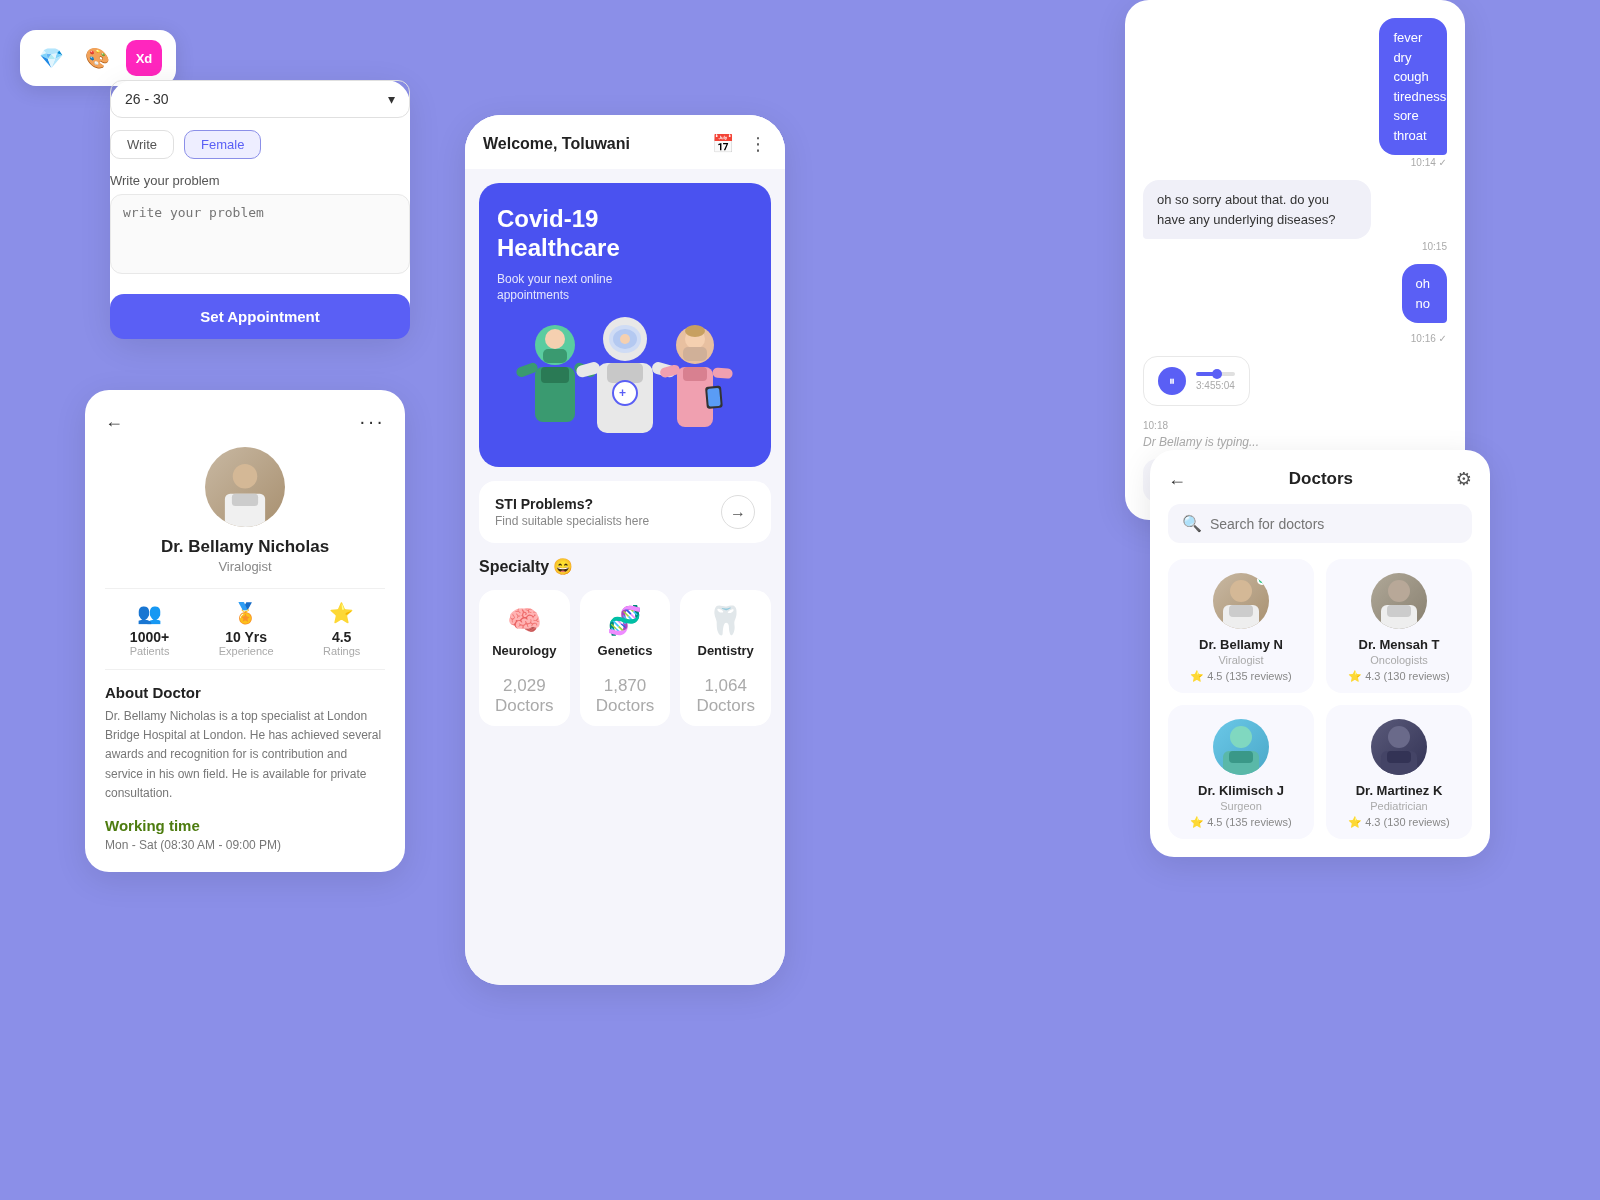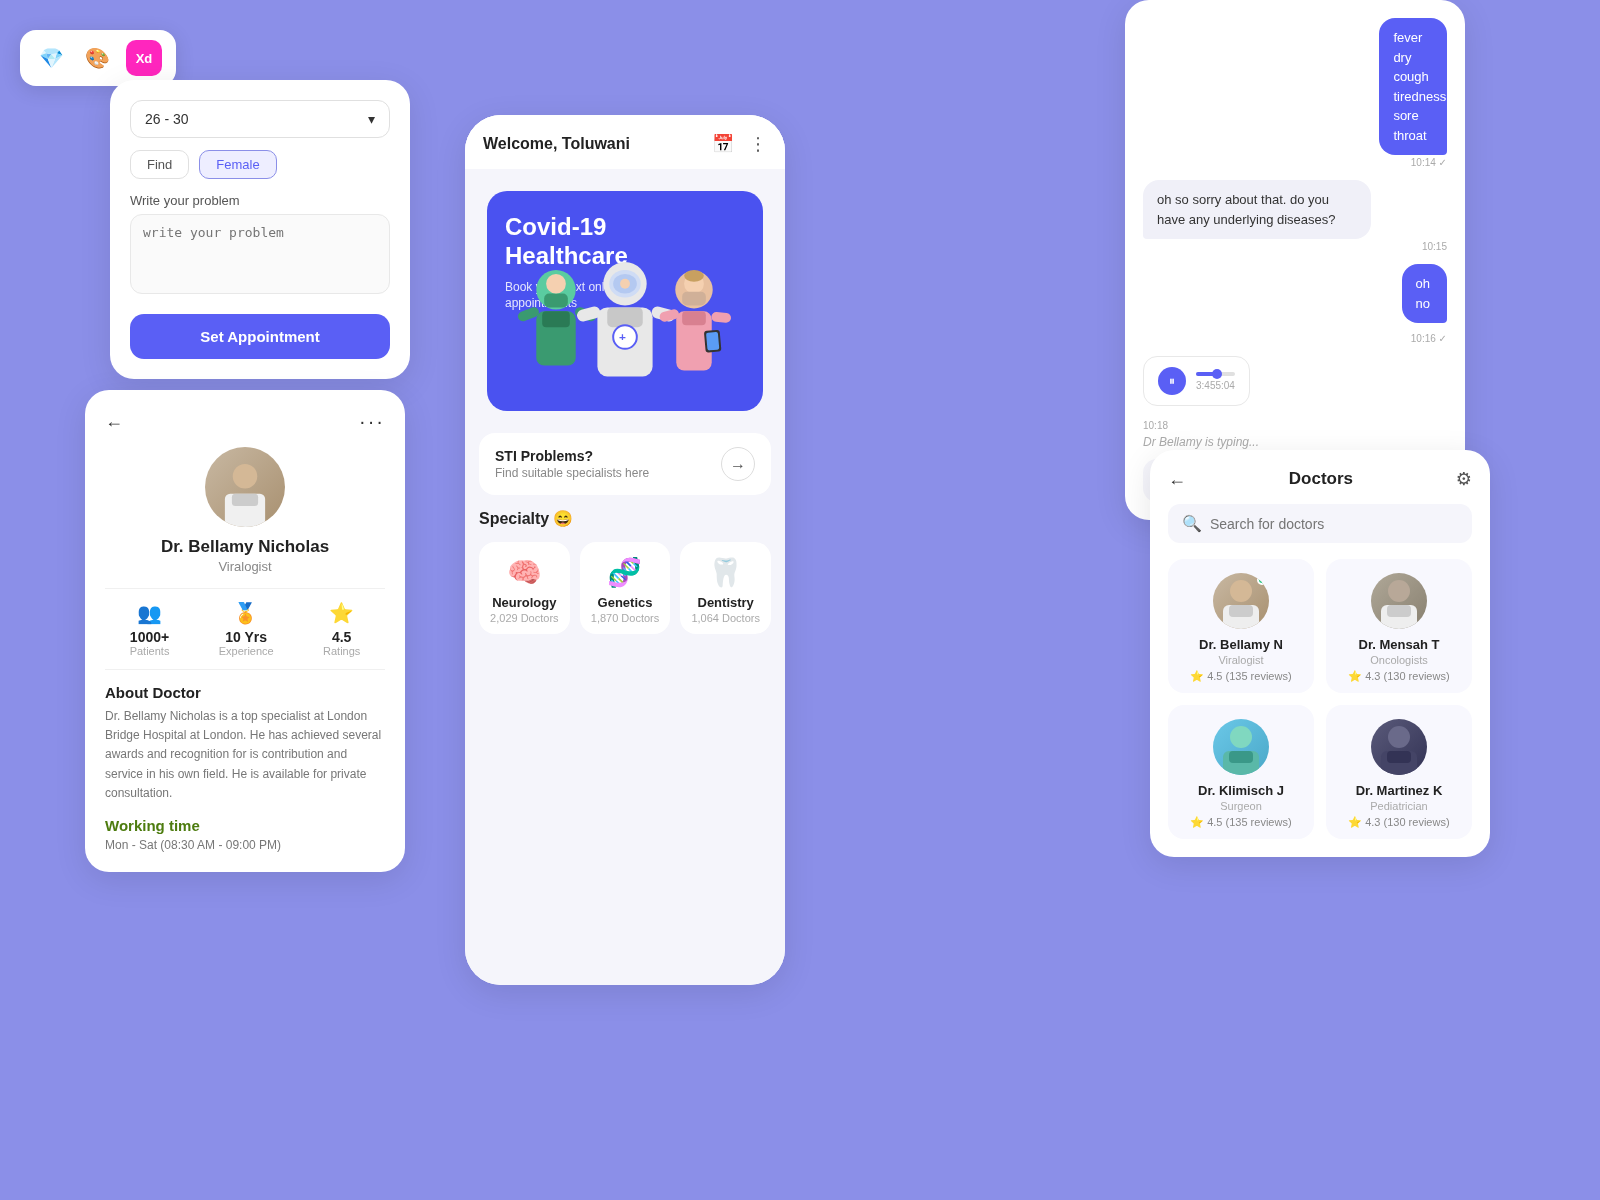--- a/index.html
+++ b/index.html
@@ -40,21 +40,20 @@
       background: white;
       border-radius: 24px;
       box-shadow: 0 8px 32px rgba(0,0,0,.10);
       position: absolute;
     }
 
     
     .panel-form {
       left: 110px; top: 80px;
       width: 300px;
-      padding: 20px;
     }
     .age-select {
       width: 100%;
       border: 1.5px solid #e0e0e0;
       border-radius: 12px;
       padding: 10px 14px;
       display: flex;
       justify-content: space-between;
       align-items: center;
       color: #333;
@@ -178,24 +177,24 @@
       display: flex;
       justify-content: space-between;
       align-items: center;
     }
     .app-welcome { font-size: 16px; font-weight: 600; color: #222; }
     .app-header-icons { display: flex; gap: 14px; align-items: center; }
     .app-header-icon { font-size: 18px; color: #555; cursor: pointer; }
 
     .hero-banner {
       background: #4a52f0;
-      margin: 22px;
+      margin: 14px;
       border-radius: 20px;
       padding: 22px 18px 0;
-      height: 220px;
+      height: 284px;
       position: relative;
       overflow: hidden;
     }
     .hero-title { font-size: 24px; font-weight: 800; color: white; line-height: 1.2; }
     .hero-sub   { font-size: 12px; color: rgba(255,255,255,.85); margin-top: 8px; line-height: 1.4; }
     .hero-doctors {
       position: absolute;
       bottom: 0; left: 0; right: 0;
       display: flex;
       justify-content: center;
@@ -230,21 +229,21 @@
     }
     .specialty-item {
       flex: 1;
       background: white;
       border-radius: 16px;
       padding: 14px 8px 10px;
       text-align: center;
     }
     .specialty-icon { font-size: 28px; margin-bottom: 6px; }
     .specialty-name { font-size: 13px; font-weight: 700; color: #222; }
-    .specialty-count { font-size: 11px; color: #aaa; margin-top: 2px; }
+    .specialty-count { font-size: 17px; color: #aaa; margin-top: 18px; }
 
     
     .panel-chat {
       right: 135px; top: 0;
       width: 340px;
       padding: 18px;
     }
     .chat-messages { display: flex; flex-direction: column; gap: 12px; }
     .msg-bubble {
       max-width: 75%;
@@ -416,21 +415,21 @@
   <div class="tool-icon tool-figma">🎨</div>
   <div class="tool-icon tool-xd">Xd</div>
 </div>
 
 <div class="card panel-form">
   <div class="age-select">
     <span>26 - 30</span>
     <span>▾</span>
   </div>
   <div class="gender-row">
-    <button class="gender-btn">Find</button>
+    <button class="gender-btn">Write</button>
     <button class="gender-btn active">Female</button>
   </div>
   <div class="form-label">Write your problem</div>
   <textarea class="problem-textarea" placeholder="write your problem" style=""></textarea>
   <button class="btn-appointment">Set Appointment</button>
 </div>
 
 <div class="card panel-doctor">
   <div class="panel-doctor-header">
     <span class="back-arrow">←</span>

